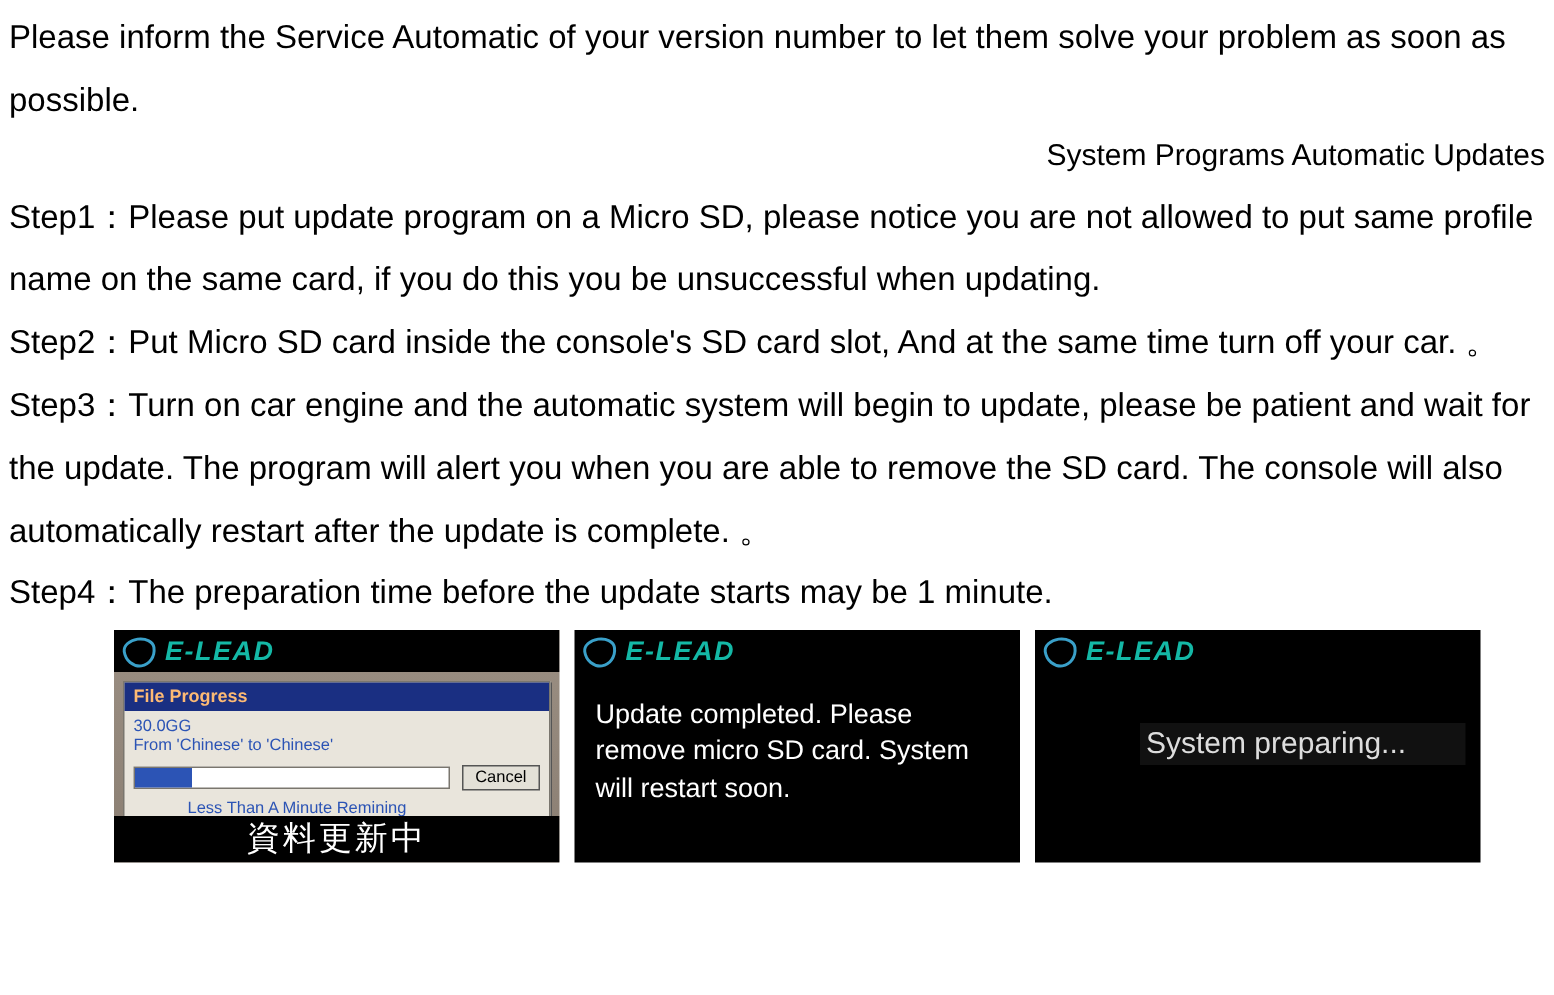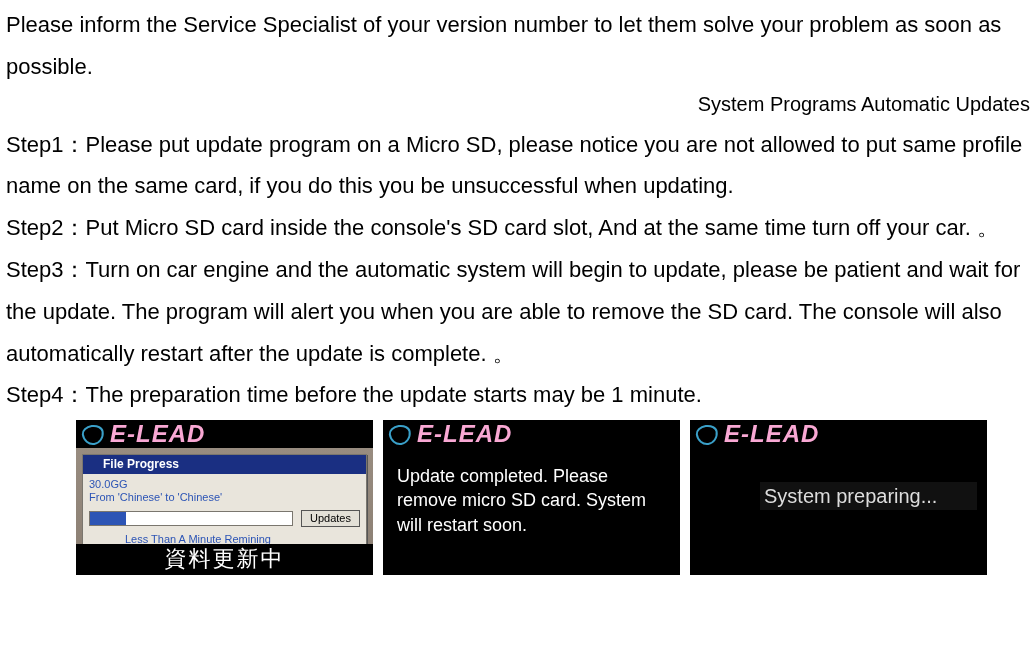--- a/index.html
+++ b/index.html
@@ -58,23 +58,23 @@
   }
   .brand-icon::before {
     content: "";
     position: absolute;
     inset: 0;
     border: 2px solid #3aa0c9;
     border-radius: 50% 50% 50% 50% / 40% 40% 60% 60%;
     transform: rotate(-8deg);
   }
   .brand-text {
-    color: #f9a8d4;
+    color: #14b8a6;
     font-weight: bold;
-    font-size: 24px;
+    font-size: 18px;
     letter-spacing: 1px;
     font-style: italic;
   }
 
   
   .shot1 {
     background: linear-gradient(#9b8f83 0%, #8a7e72 100%);
   }
   .shot1 .brand { background: #000; }
   .fp-dialog {
@@ -85,23 +85,23 @@
     background: #e9e5dc;
     border: 1px solid #7a766e;
     box-shadow: 1px 1px 0 #555;
     color: #333;
     font-size: 12px;
     height: 94px;
     box-sizing: border-box;
   }
   .fp-title {
     background: #1a2f82;
-    color: #ffffff;
+    color: #fdba74;
     font-weight: bold;
-    padding: 2px 20px;
+    padding: 2px 6px;
     font-size: 12px;
   }
   .fp-body {
     padding: 4px 6px 2px 6px;
     position: relative;
   }
   .fp-line1 { color: #2c54b5; font-size: 11px; }
   .fp-line2 { color: #2c54b5; font-size: 11px; margin-top: 0px; }
   .fp-barrow {
     display: flex;
@@ -173,21 +173,21 @@
     margin-top: 6px;
     height: 16px;
     background: #000;
     border: 1px solid #000;
     width: 190px;
   }
 </style>
 </head>
 <body>
 
-<div class="intro">Please inform the Service Specialist of your version number to let them solve your problem as soon as possible.</div>
+<div class="intro">Please inform the Service Automatic of your version number to let them solve your problem as soon as possible.</div>
 <div class="subheading">System Programs Automatic Updates</div>
 
 <div class="step">Step1：Please put update program on a Micro SD, please notice you are not allowed to put same profile name on the same card, if you do this you be unsuccessful when updating.</div>
 <div class="step">Step2：Put Micro SD card inside the console's SD card slot, And at the same time turn off your car. 。</div>
 <div class="step">Step3：Turn on car engine and the automatic system will begin to update, please be patient and wait for the update.    The program will alert you when you are able to remove the SD card.  The console will also automatically restart after the update is complete.    。</div>
 <div class="step">Step4：The preparation time before the update starts may be 1 minute.</div>
 
 <div class="shots">
 
   <div class="shot shot1">
@@ -195,21 +195,21 @@
       <span class="brand-icon"></span>
       <span class="brand-text">E-LEAD</span>
     </div>
     <div class="fp-dialog">
       <div class="fp-title">File Progress</div>
       <div class="fp-body">
         <div class="fp-line1">30.0GG</div>
         <div class="fp-line2">From  'Chinese'  to  'Chinese'</div>
         <div class="fp-barrow">
           <div class="fp-bar"></div>
-          <div class="fp-cancel">Updates</div>
+          <div class="fp-cancel">Cancel</div>
         </div>
         <div class="fp-rem">Less Than A Minute Remining</div>
       </div>
     </div>
     <div class="shot1-footer">資料更新中</div>
   </div>
 
   <div class="shot">
     <div class="brand">
       <span class="brand-icon"></span>

